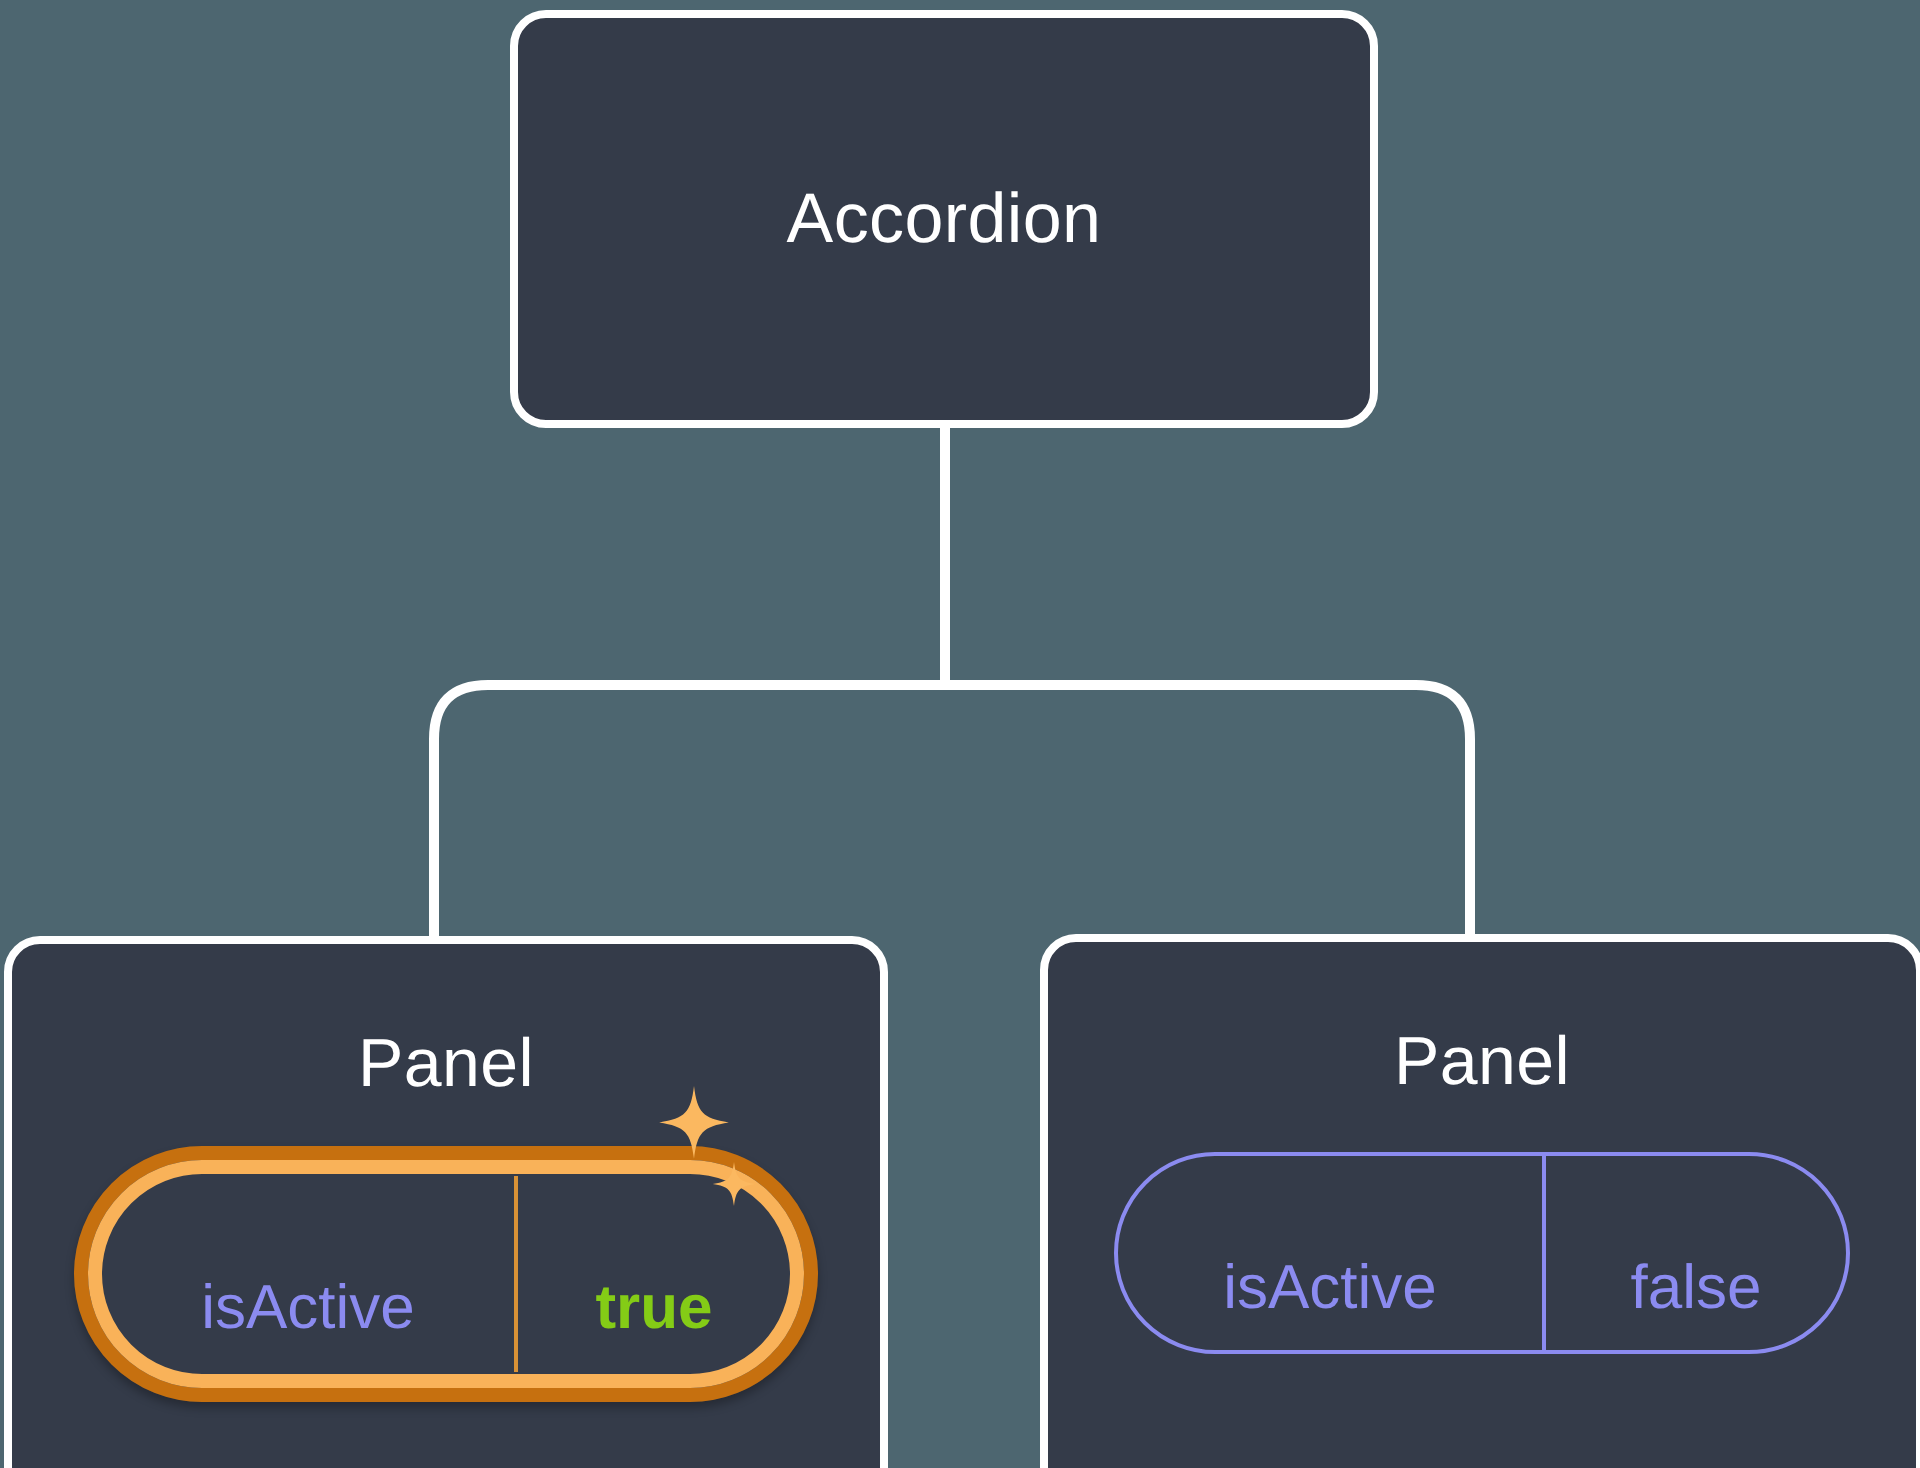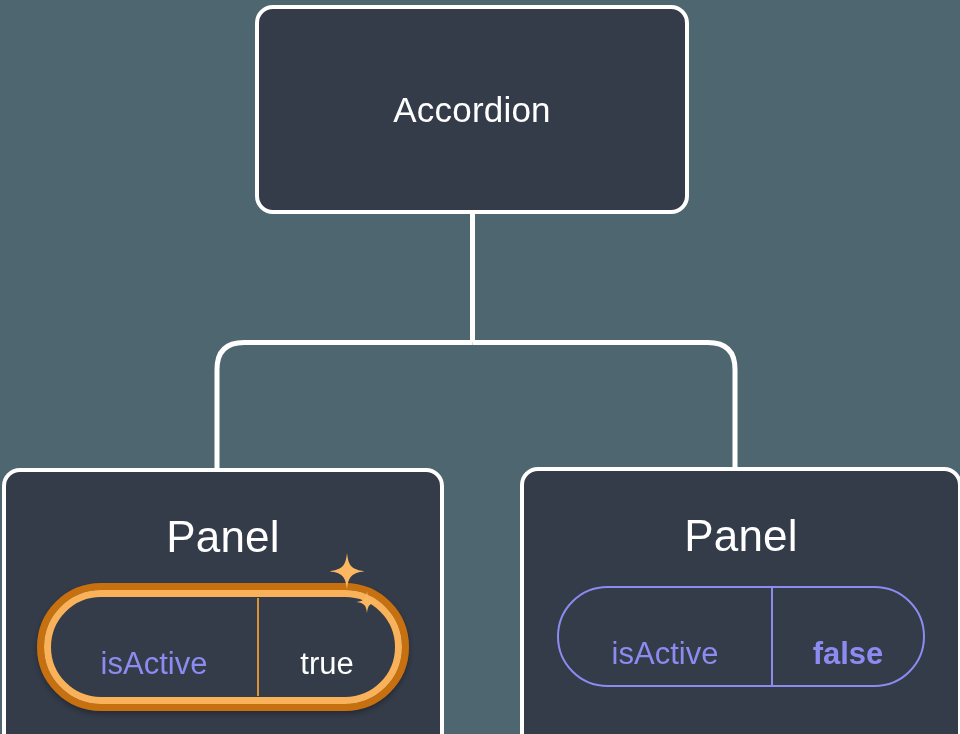--- a/index.html
+++ b/index.html
@@ -74,21 +74,21 @@
     top: 468px;
   }
 
   .node-panel-right {
     left: 520px;
     top: 467px;
   }
 
   .node-title-panel {
     color: #ffffff;
-    font-size: 44px;
+    font-size: 34px;
     line-height: 1;
     margin-top: 43px;
     letter-spacing: 0.2px;
   }
 
   
   .pill {
     position: relative;
     display: flex;
     align-items: stretch;
@@ -119,21 +119,20 @@
   }
   .pill-plain .pill-key {
     width: 212px;
   }
   .pill-plain .pill-divider {
     width: 2px;
     background: #8b8bf0;
   }
   .pill-plain .pill-val {
     flex: 1;
-    font-weight: bold;
   }
 
   
   .pill-highlight {
     margin-top: 24px;
     width: 372px;
     height: 128px;
     border: 7px solid #c6700f;
     background: transparent;
     box-shadow: 0 3px 5px rgba(0,0,0,0.28);
@@ -157,22 +156,22 @@
   .pill-highlight .pill-key {
     width: 206px;
   }
   .pill-highlight .pill-divider {
     width: 2px;
     background: #d99236;
     margin: 1px 0;
   }
   .pill-highlight .pill-val {
     flex: 1;
-    font-weight: normal;
-    color: #ffffff;
+    font-weight: bold;
+    color: #84cc16;
   }
 
   
   .sparkles {
     position: absolute;
     right: 16px;
     top: -40px;
     width: 60px;
     height: 72px;
     pointer-events: none;

